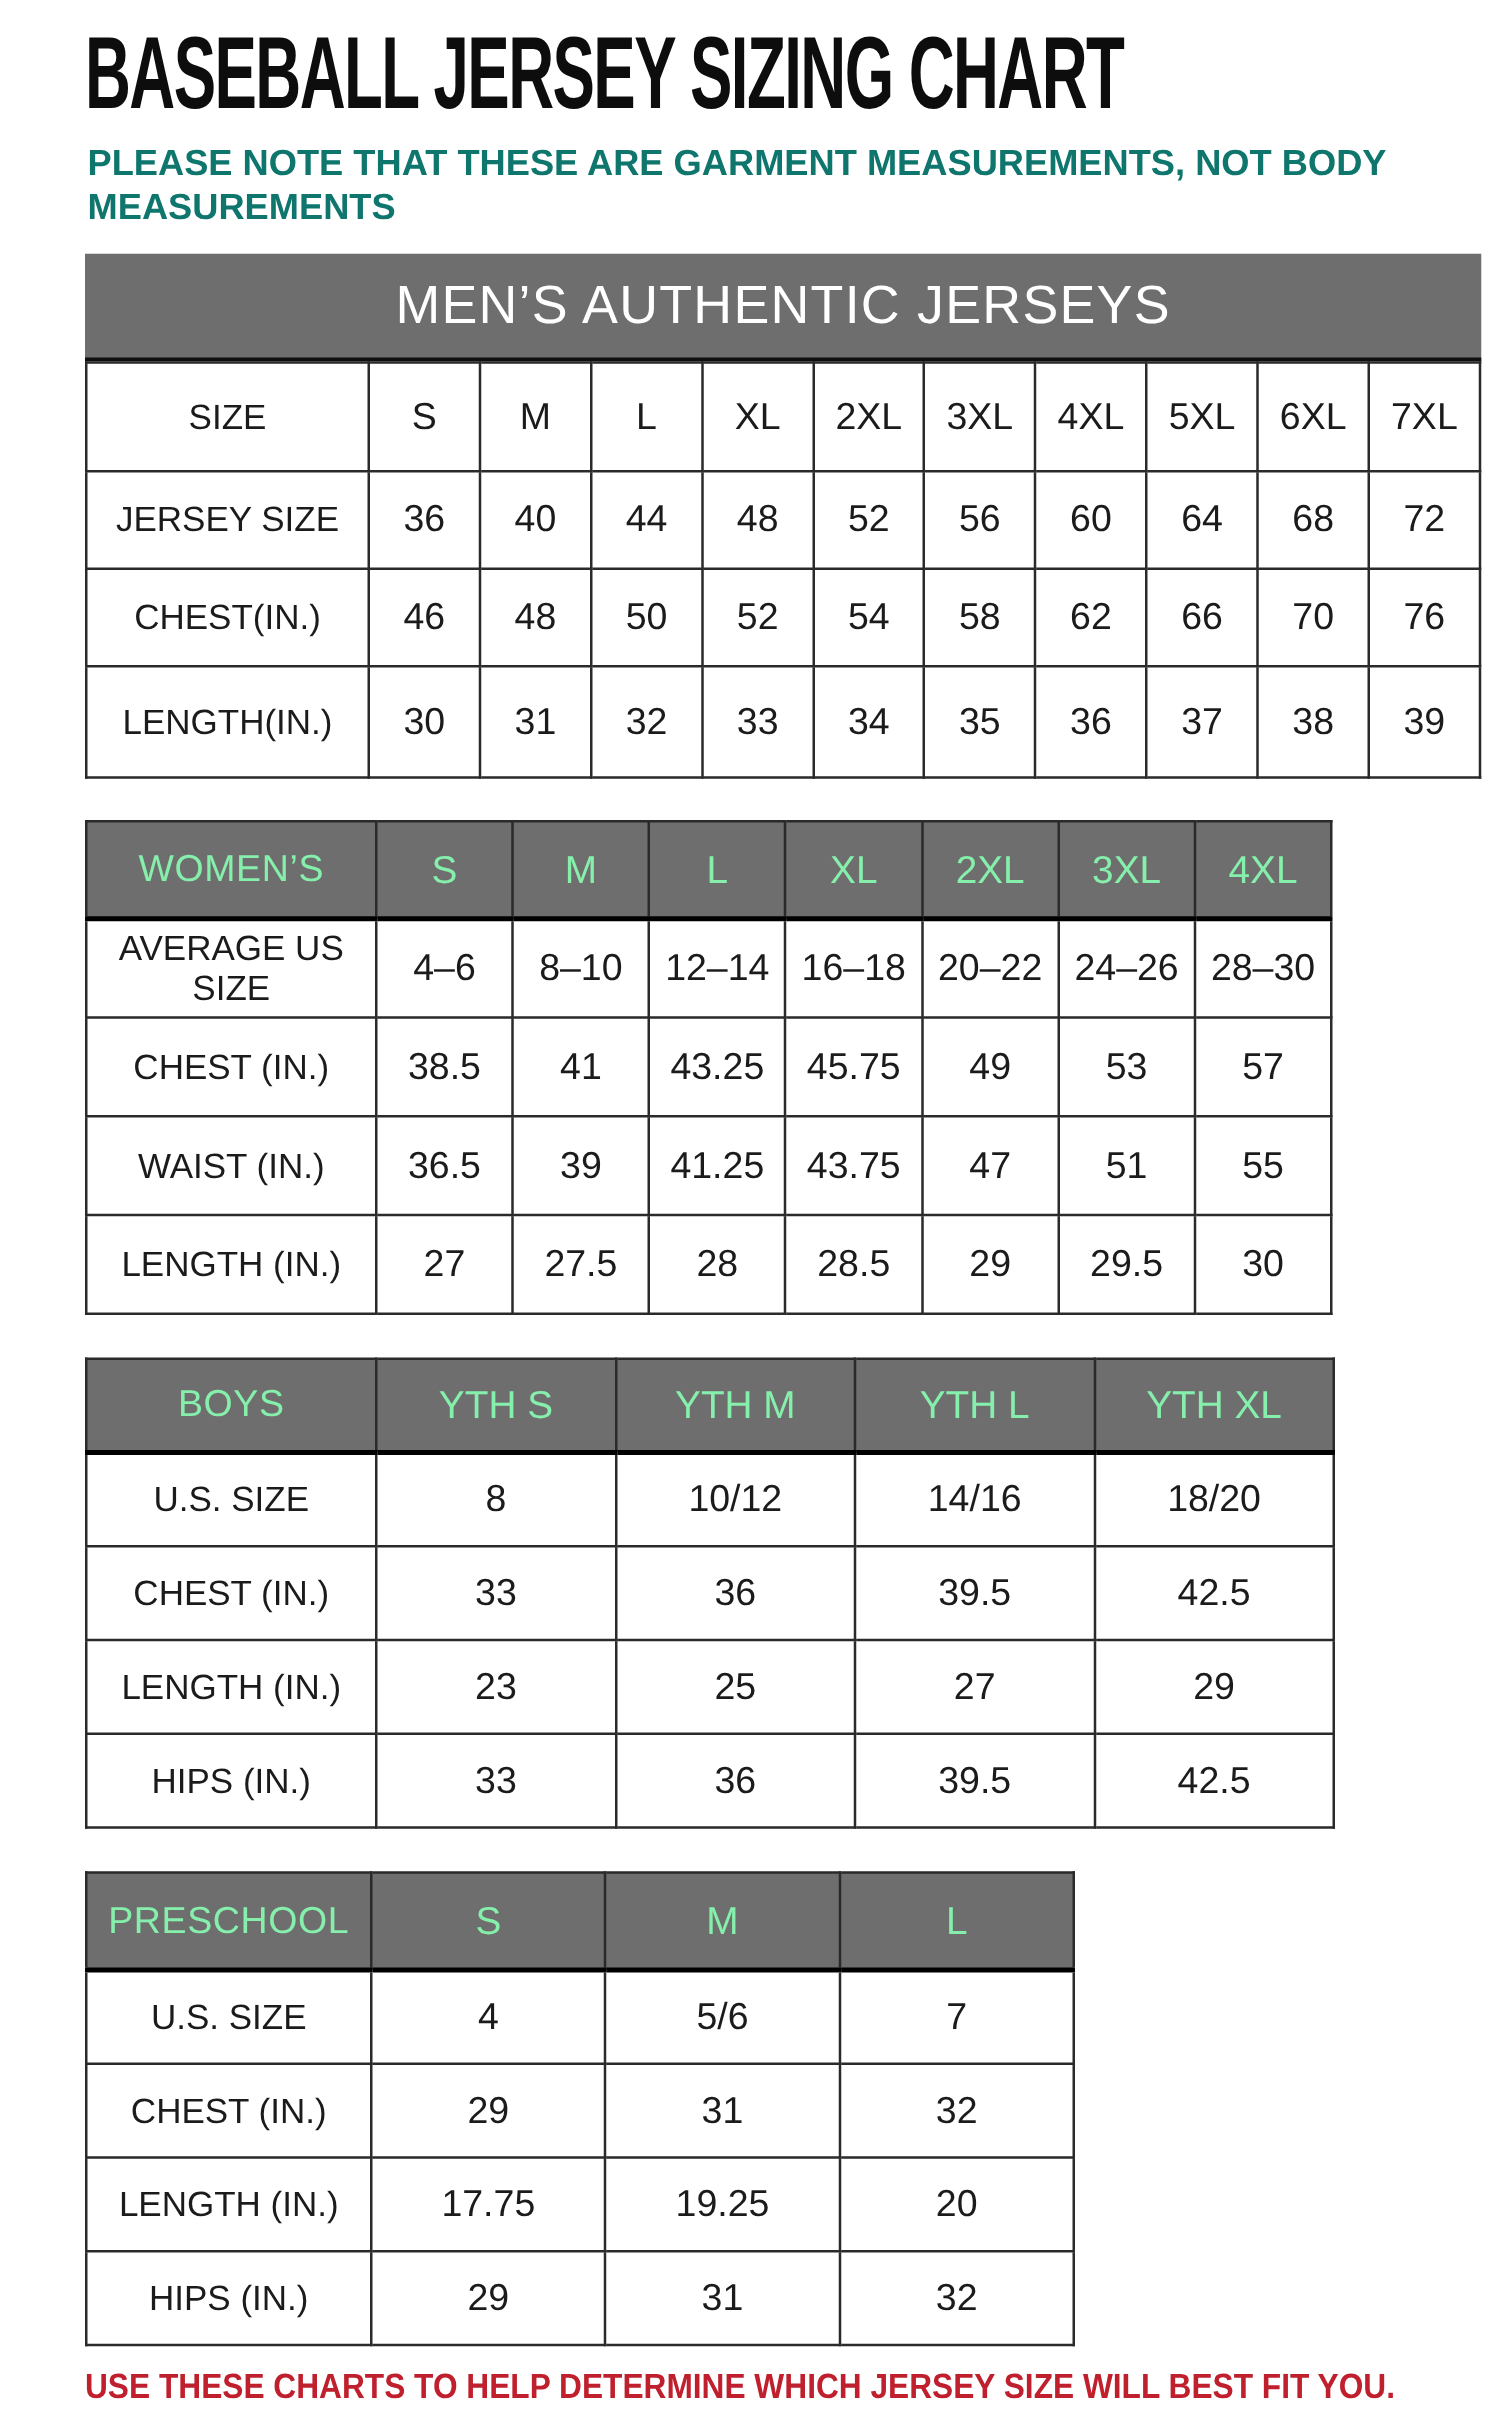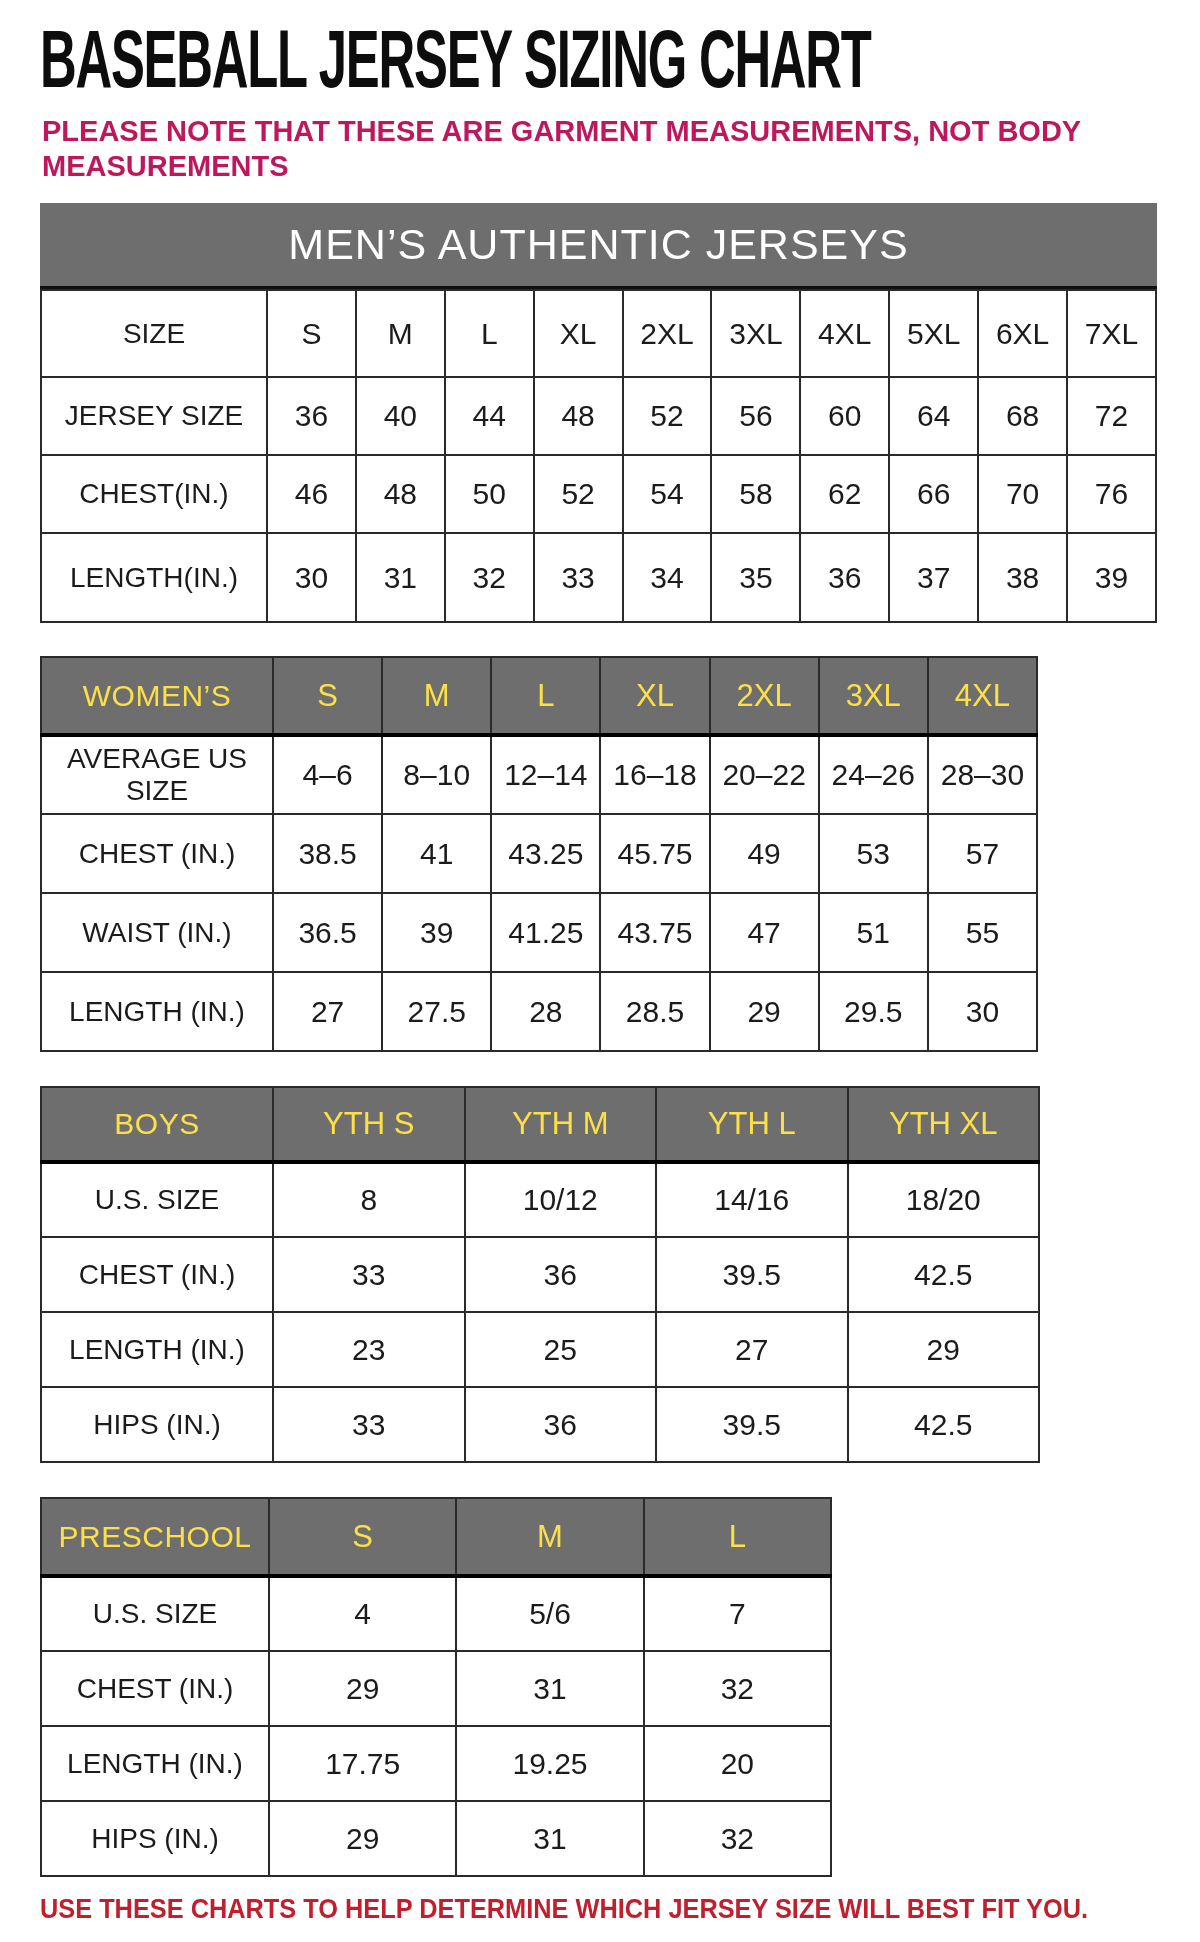--- a/index.html
+++ b/index.html
@@ -4,21 +4,21 @@
 <style>
   * { box-sizing: border-box; }
   html, body { margin: 0; padding: 0; }
   body {
     width: 1200px; height: 1942px;
     background: #ffffff;
     font-family: "Liberation Sans", sans-serif;
     color: #1b1b1b;
     overflow: hidden;
   }
-  .page { padding-left: 40px; }
+  .page { padding-left: 40px; margin-left: 28px; }
 
   
   .title {
     margin: 20px 0 0 0;
     font-size: 82px;
     line-height: 0.95;
     font-weight: bold;
     letter-spacing: -2px;
     white-space: nowrap;
     color: #0d0d0d;
@@ -26,21 +26,21 @@
     transform-origin: left center;
   }
 
   
   .note {
     margin: 16px 0 0 2px;
     width: 1105px;
     font-size: 29px;
     line-height: 1.2;
     font-weight: bold;
-    color: #be185d;
+    color: #0f766e;
   }
   .footer-note {
     margin: 16px 0 0 0;
     font-size: 28px;
     font-weight: bold;
     color: #c01f2d;
     white-space: nowrap;
     transform: scaleX(0.905);
     transform-origin: left center;
   }
@@ -65,21 +65,21 @@
   }
   th, td {
     border: 2px solid #2a2a2a;
     font-weight: normal;
     padding: 0 4px;
   }
   td { font-size: 30px; }
   th.row-label { font-size: 28px; line-height: 1.15; }
   thead th {
     background: #6e6e6e;
-    color: #fde047;
+    color: #86efac;
     font-size: 31px;
     border-bottom: 4px solid #000000;
   }
   thead th.row-label { font-size: 30px; letter-spacing: 0.5px; }
 
   .tbl-mens { width: 1117px; }
   .tbl-mens col.col-lab { width: 226px; }
   .tbl-mens tbody tr { height: 78px; }
   .tbl-mens tbody tr:first-child { height: 87px; }
   .tbl-mens tbody tr:last-child { height: 89px; }

